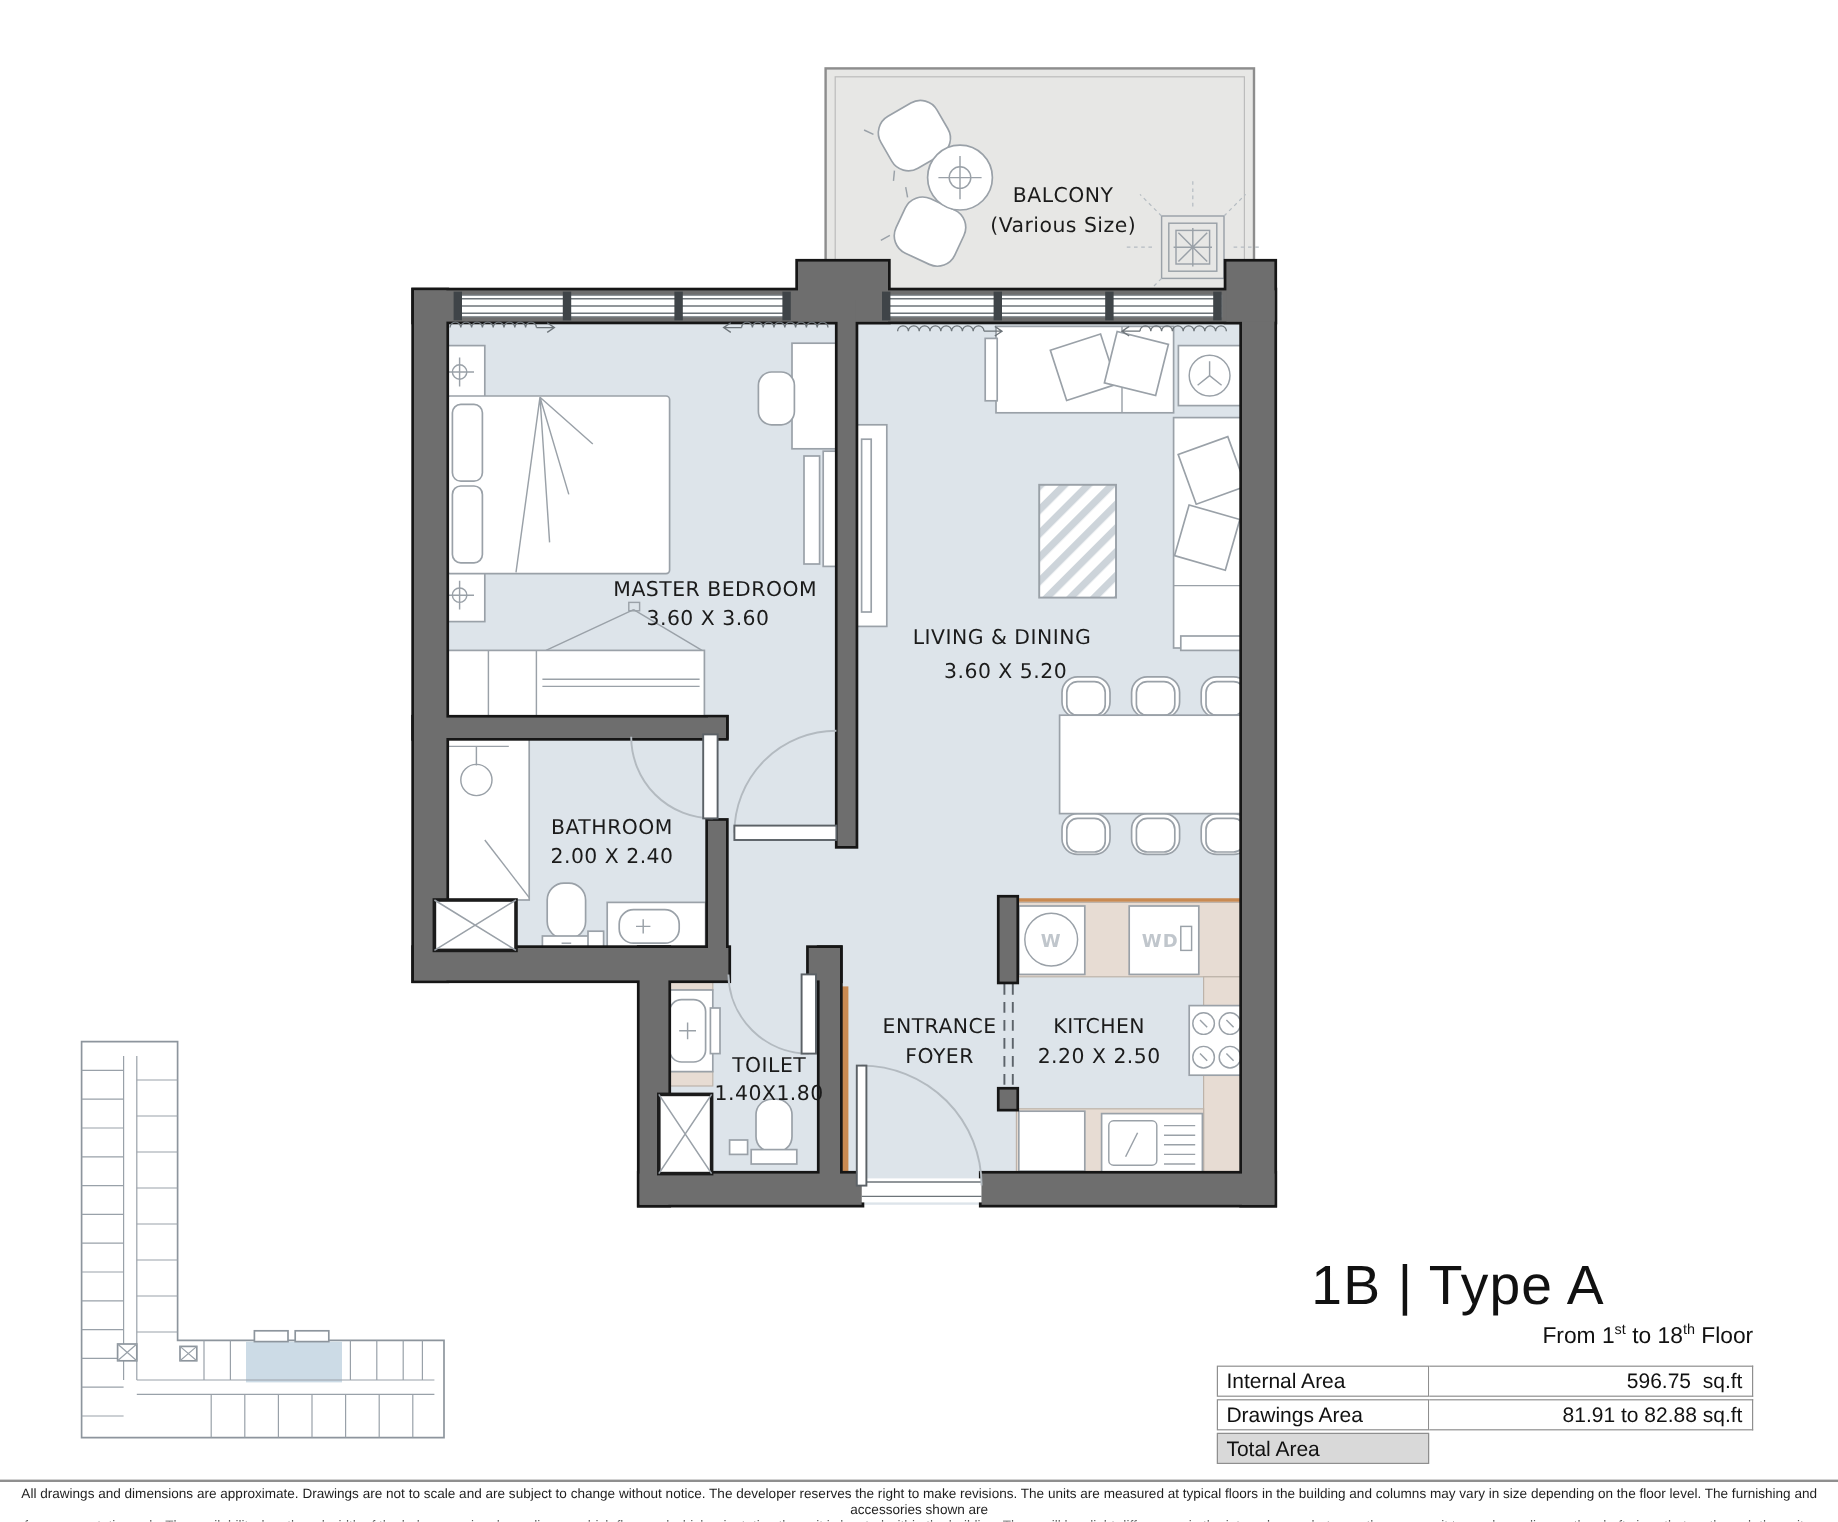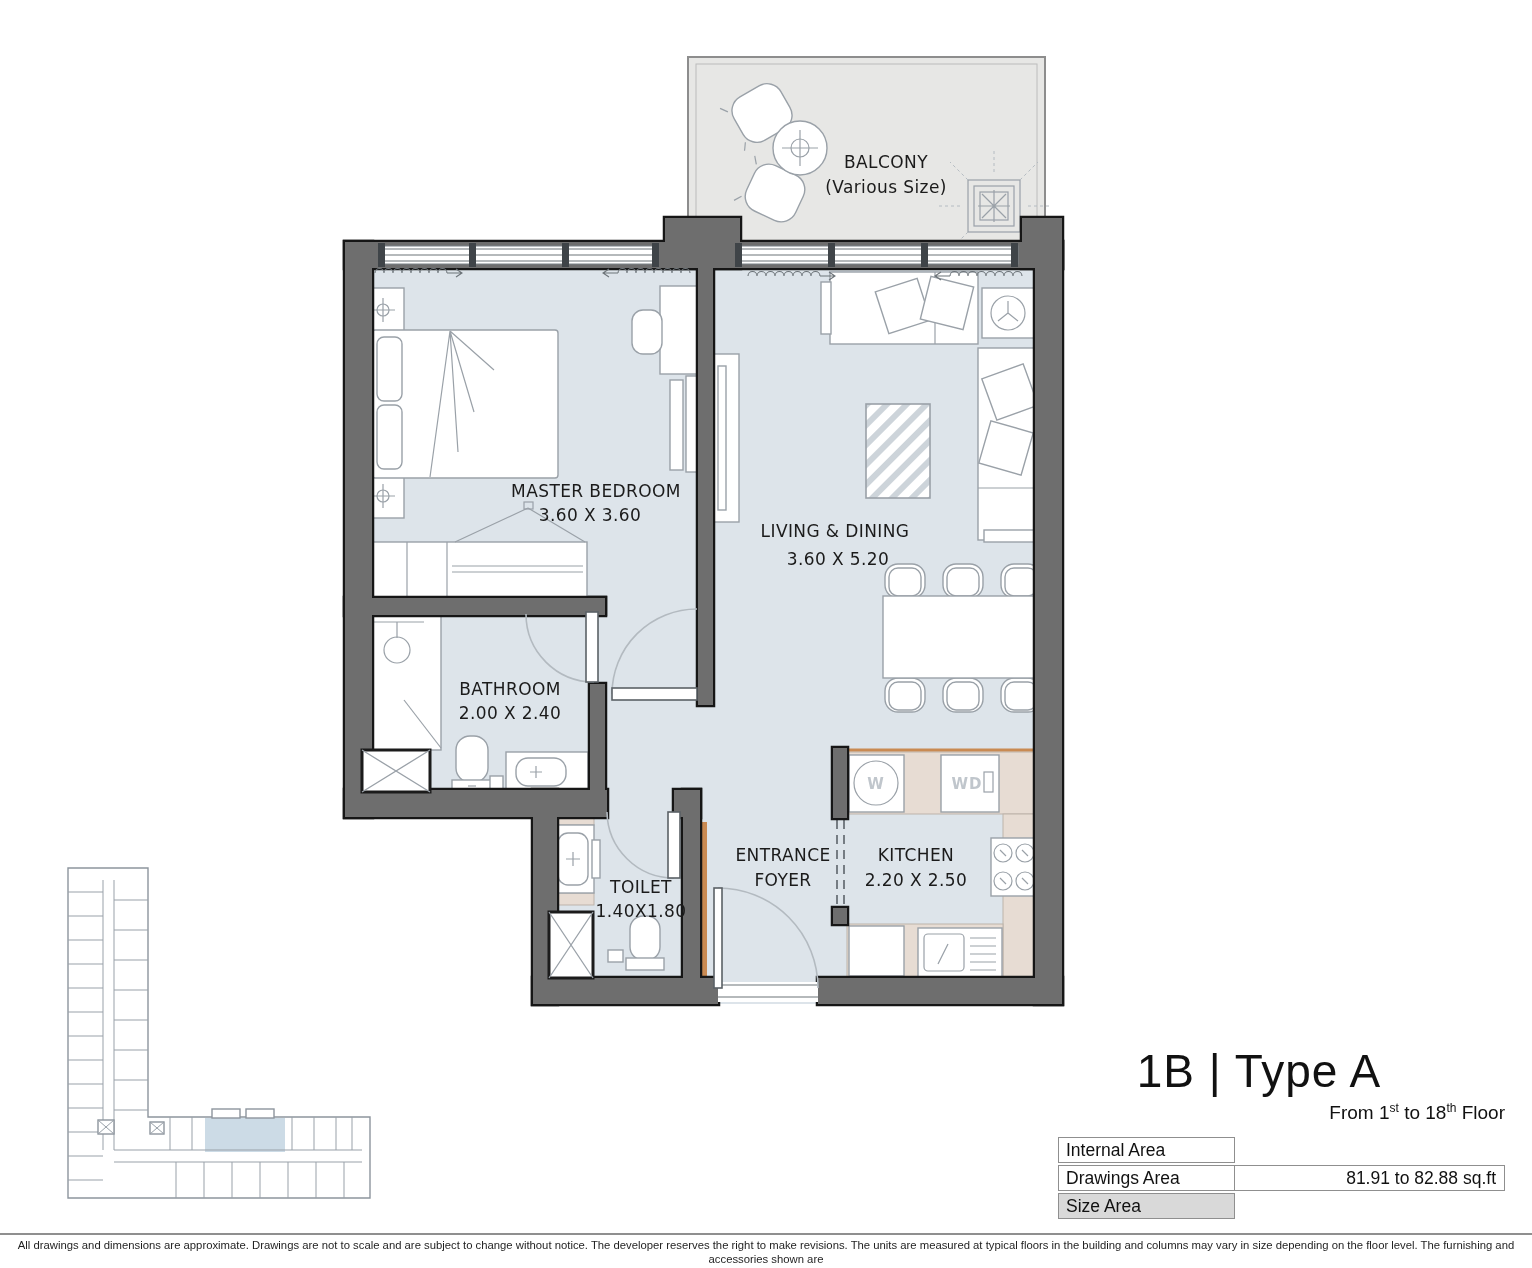--- a/index.html
+++ b/index.html
@@ -34,21 +34,21 @@
   .wood{stroke:var(--accent-wood);stroke-width:3;}
 
   .shaftbox{fill:#ffffff;stroke:#1b1b1b;stroke-width:3;}
   .shaftx{stroke:#9aa1a8;stroke-width:1.3;}
   .ray{stroke:#b5bcc2;stroke-width:1;stroke-dasharray:3 3;fill:none;}
 
   .keyline{stroke:#99a1a9;stroke-width:1;fill:none;}
   .keyfill{fill:#ffffff;stroke:#8d959d;stroke-width:1.4;}
   .khl{fill:var(--keyplan-highlight);}
 
-  .titleblock{position:absolute;left:1013px;top:1044px;width:492px;}
+  .titleblock{position:absolute;left:969px;top:1044px;width:492px;}
   .unit-title{font-size:46px;color:#111;text-align:center;letter-spacing:1px;}
   .unit-sub{font-size:19px;color:#111;text-align:right;margin-top:3px;}
   .unit-sub sup{font-size:12px;}
   .area-table{margin-top:13px;}
   .area-row{display:flex;margin-top:2px;padding-left:45px;}
   .cell{border:1.6px solid var(--table-border);height:24px;line-height:24px;
         font-size:17.5px;color:#111;background:#fff;}
   .cell.label{width:168px;padding-left:7px;}
   .cell.value{flex:1;text-align:right;padding-right:8px;border-left:none;white-space:pre;}
   .area-row.total .cell{background:var(--table-total-bg);}
@@ -360,27 +360,28 @@
     <path class="keyline" d="M150 1122 L164 1134 M164 1122 L150 1134"></path>
   </g>
 </svg>
 
 <div class="titleblock">
   <div class="unit-title">1B | Type A</div>
   <div class="unit-sub"><span>From 1</span><sup>st</sup><span> to 18</span><sup>th</sup><span> Floor</span></div>
   <div class="area-table">
     <div class="area-row">
       <div class="cell label">Internal Area</div>
+      <div class="cell value">596.75  sq.ft</div>
     </div>
     <div class="area-row">
       <div class="cell label">Drawings Area</div>
       <div class="cell value">81.91 to 82.88 sq.ft</div>
     </div>
     <div class="area-row total">
-      <div class="cell label">Size Area</div>
+      <div class="cell label">Total Area</div>
     </div>
   </div>
 </div>
 
 <div class="divider"></div>
 <div class="disclaimer">
   <div>All drawings and dimensions are approximate. Drawings are not to scale and are subject to change without notice. The developer reserves the right to make revisions. The units are measured at typical floors in the building and columns may vary in size depending on the floor level. The furnishing and accessories shown are</div>
   <div>for representation only. The availability, length and width of the balcony varies depending on which floor and which orientation the unit is located within the building. There will be slight differences in the internal areas between the same unit types depending on the shaft sizes that go through the units.</div>
 </div>
 

